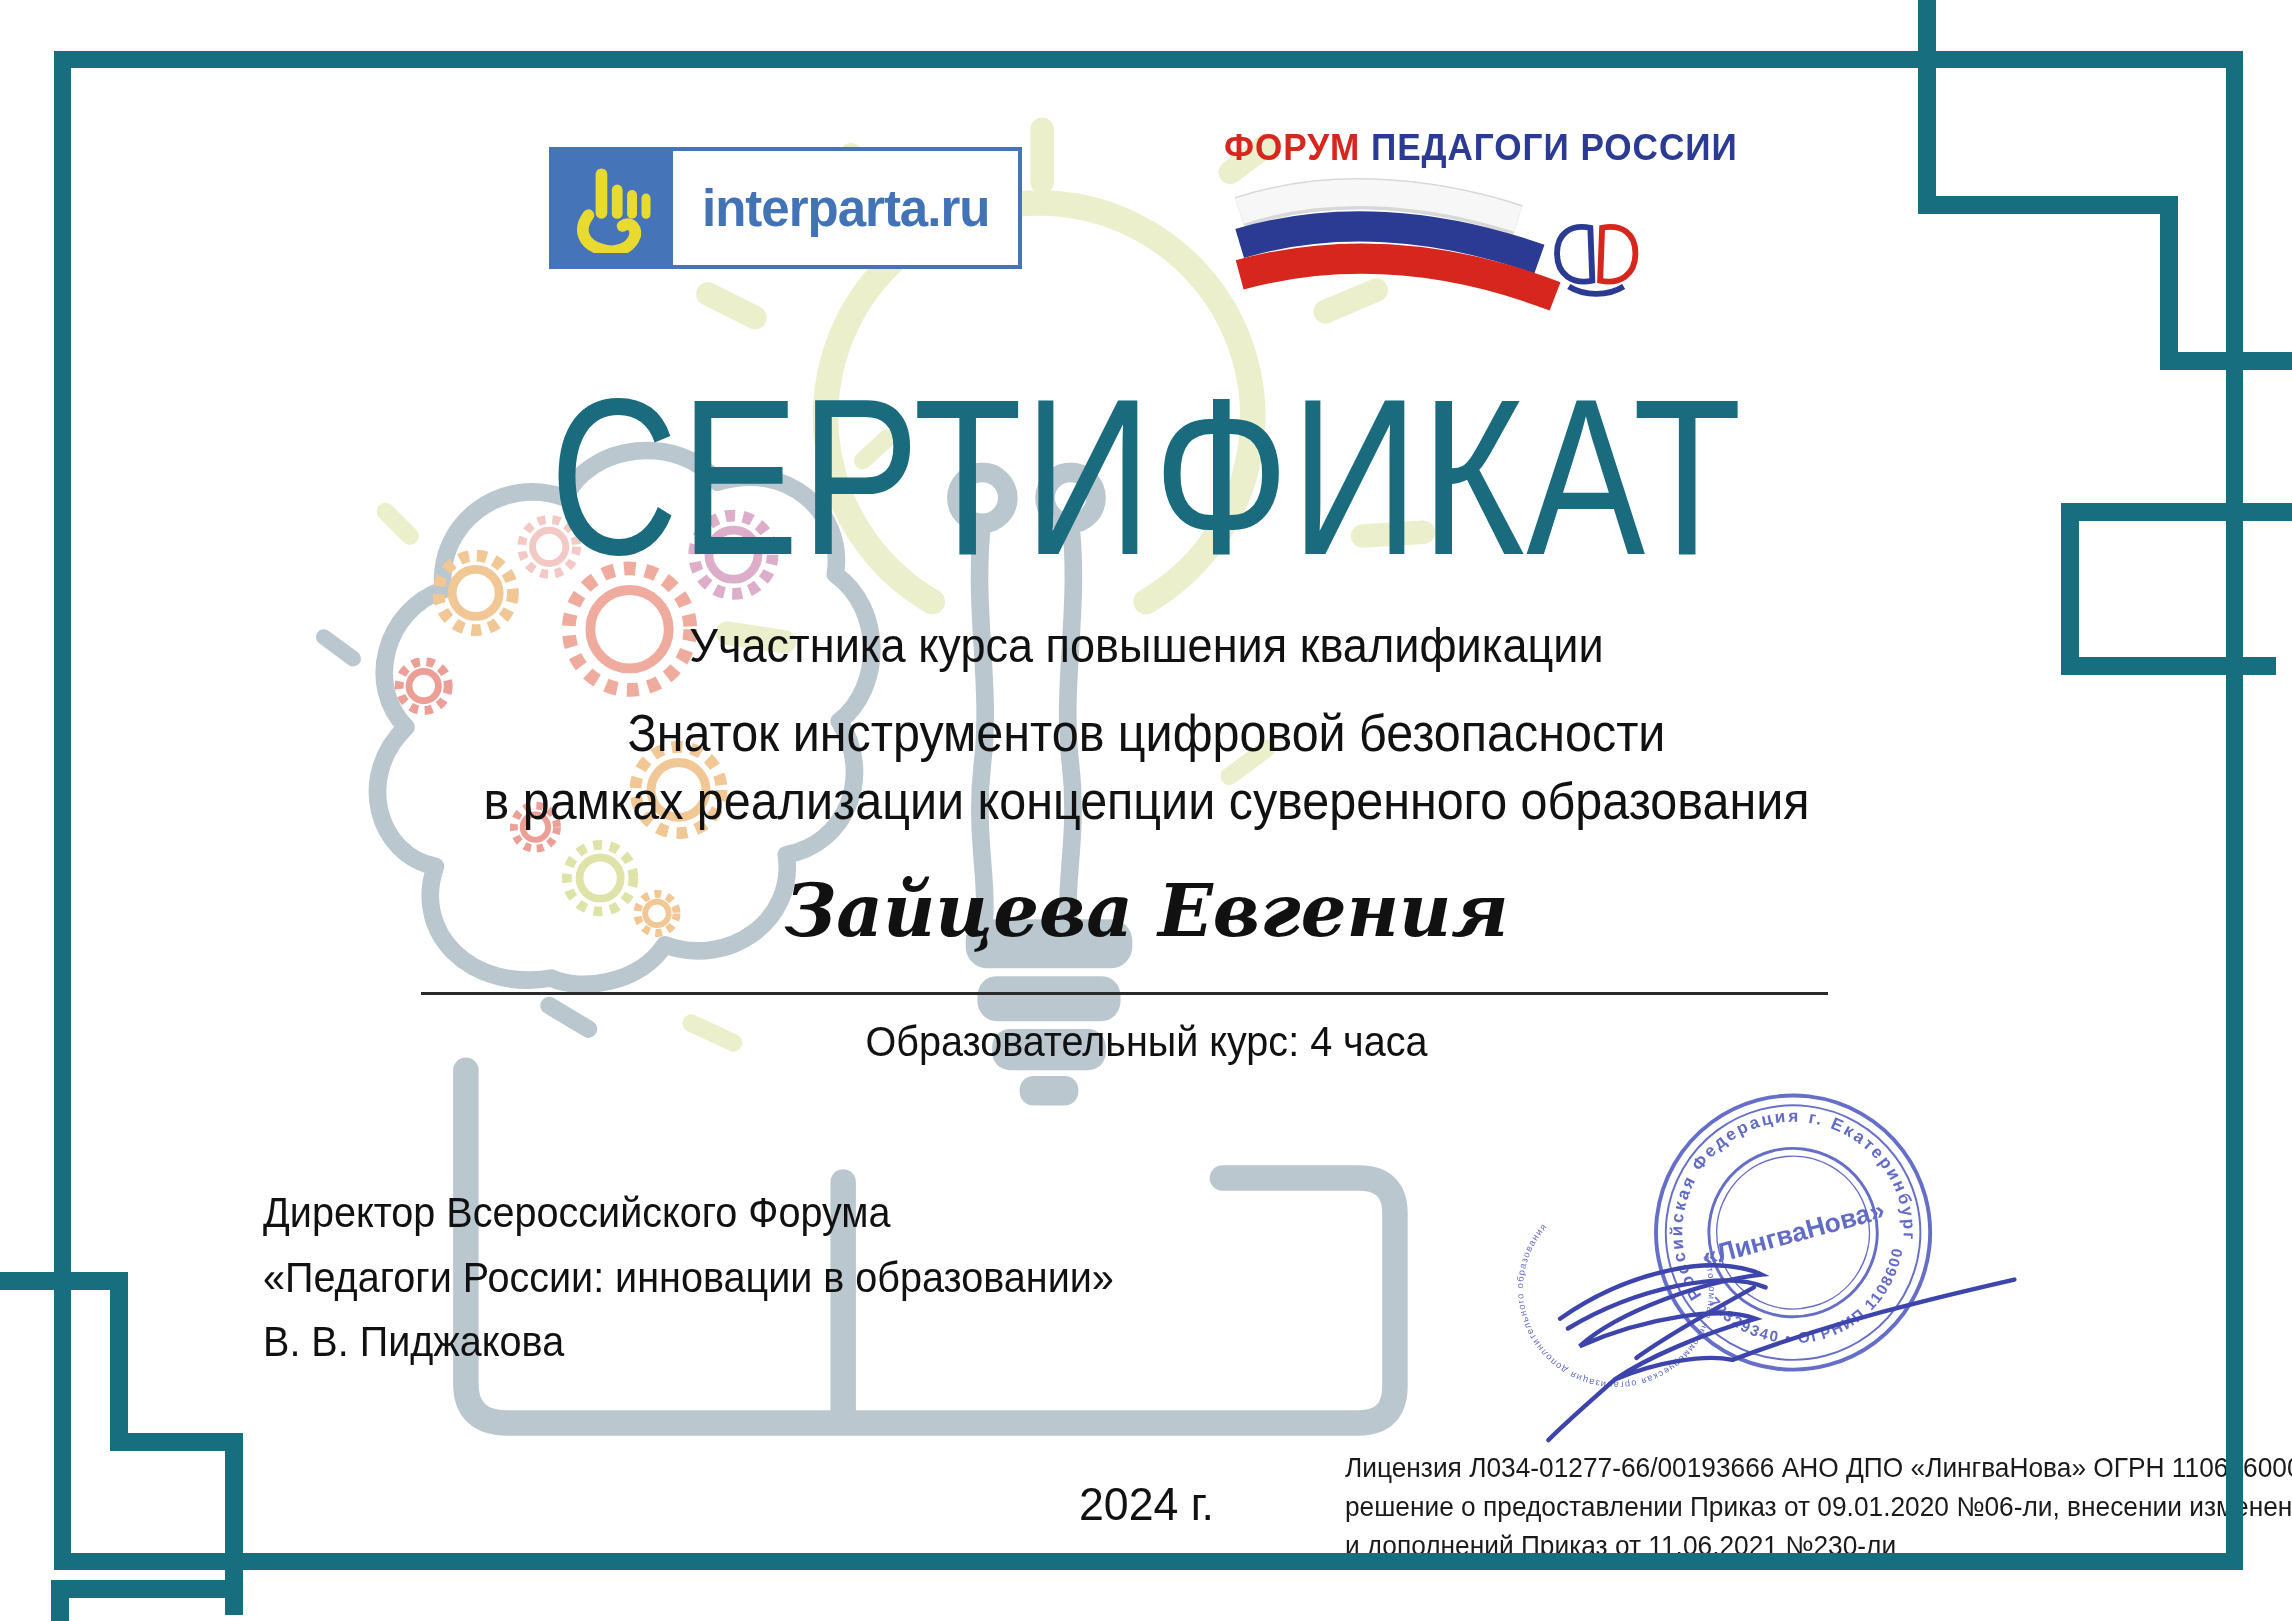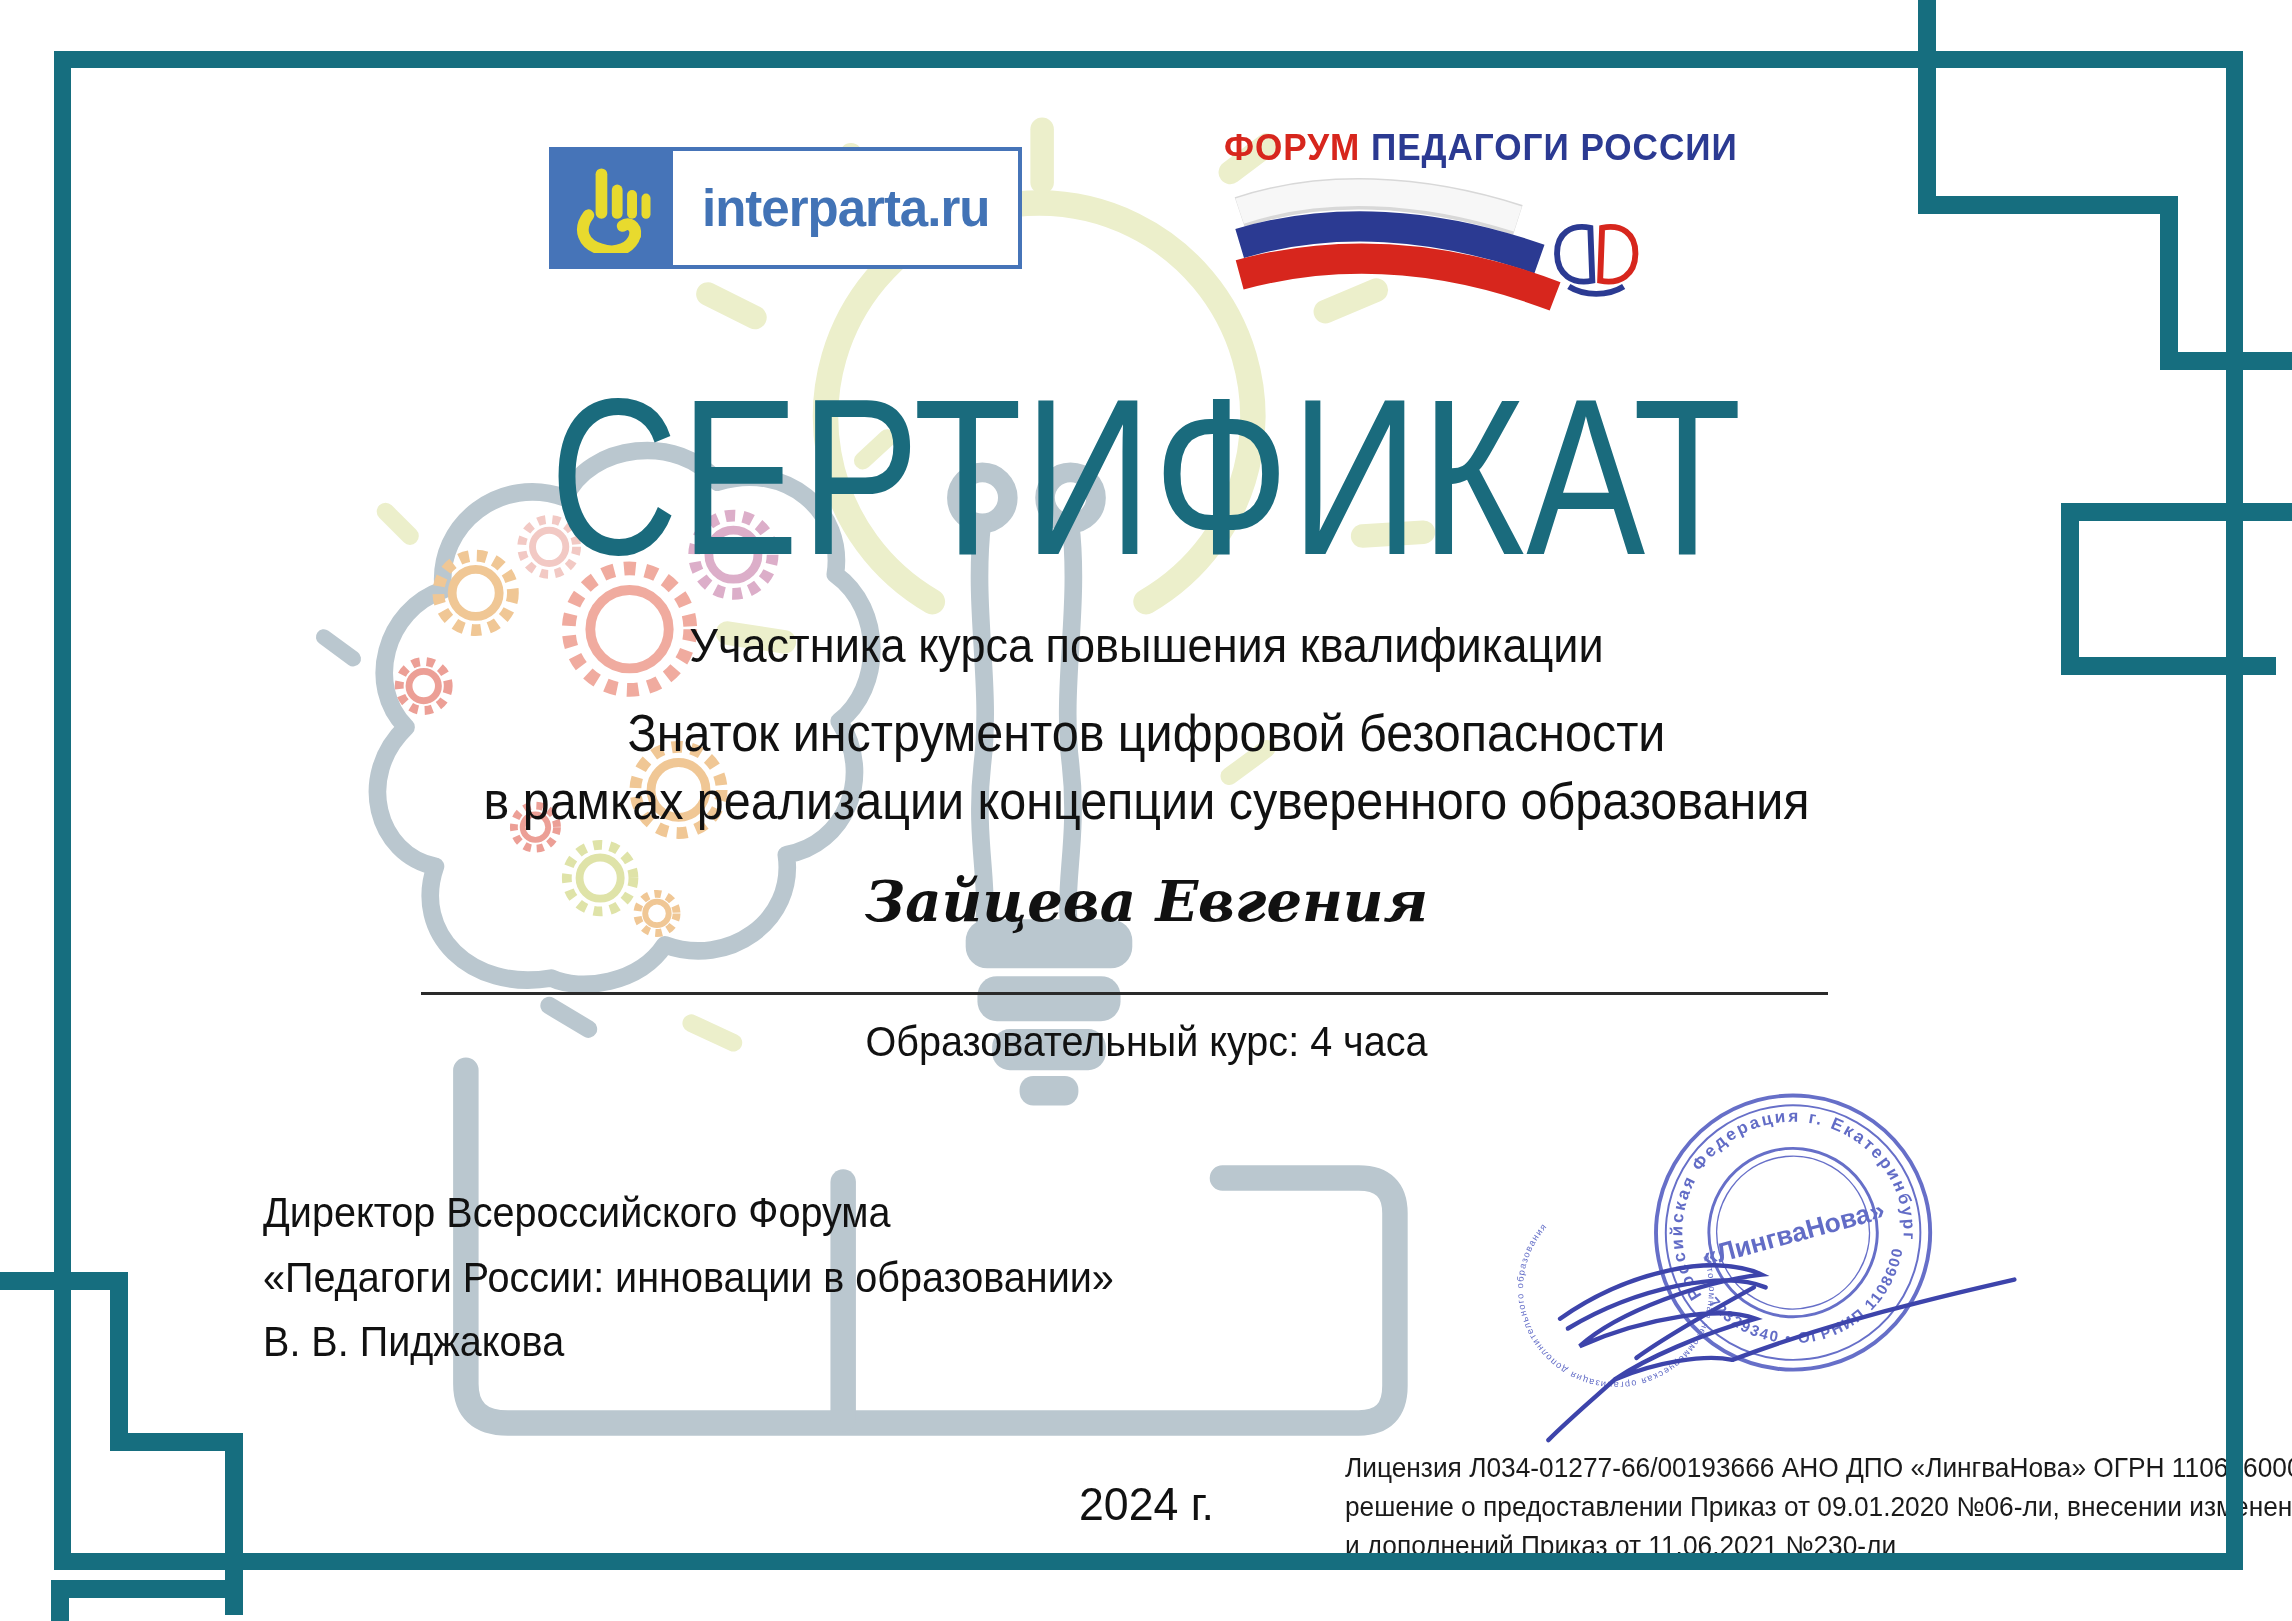--- a/index.html
+++ b/index.html
@@ -20,21 +20,21 @@
                transform:scaleX(.95);transform-origin:left center;}
   .forum-red{color:#d7261d;}
   .forum-blue{color:#2b3a92;}
   
   .center-line{position:absolute;left:0;width:100%;text-align:center;z-index:1;white-space:nowrap;}
   .cert-title{top:365px;font-size:223px;line-height:1;color:#1a6b7d;letter-spacing:2px;
               transform:scaleX(.8);}
   .subtitle{top:617px;font-size:49px;transform:scaleX(.92);}
   .course1{top:704px;font-size:51px;transform:scaleX(.95);}
   .course2{top:772px;font-size:51px;transform:scaleX(.95);}
-  .name{top:868px;font-size:56px;font-family:"DejaVu Serif",serif;font-style:italic;font-weight:bold;}
+  .name{top:868px;font-size:72px;font-family:"DejaVu Serif",serif;font-style:italic;font-weight:bold;}
   .rule{position:absolute;left:421px;top:992px;width:1407px;height:2.9px;background:#2a2a2a;z-index:1;}
   .duration{top:1017px;font-size:43px;transform:scaleX(.92);}
   .year{top:1476px;font-size:47px;transform:scaleX(.95);}
   
   .director{position:absolute;left:263px;top:1180px;font-size:43px;line-height:1.5;z-index:1;
             transform:scaleX(.92);transform-origin:left top;white-space:nowrap;}
   .license{position:absolute;left:1345px;top:1449px;font-size:27.4px;line-height:1.42;color:#1a1a1a;z-index:1;
            transform:scaleX(.96);transform-origin:left top;white-space:nowrap;}
   
   .stamp{position:absolute;left:1509px;top:1025px;z-index:3;}

